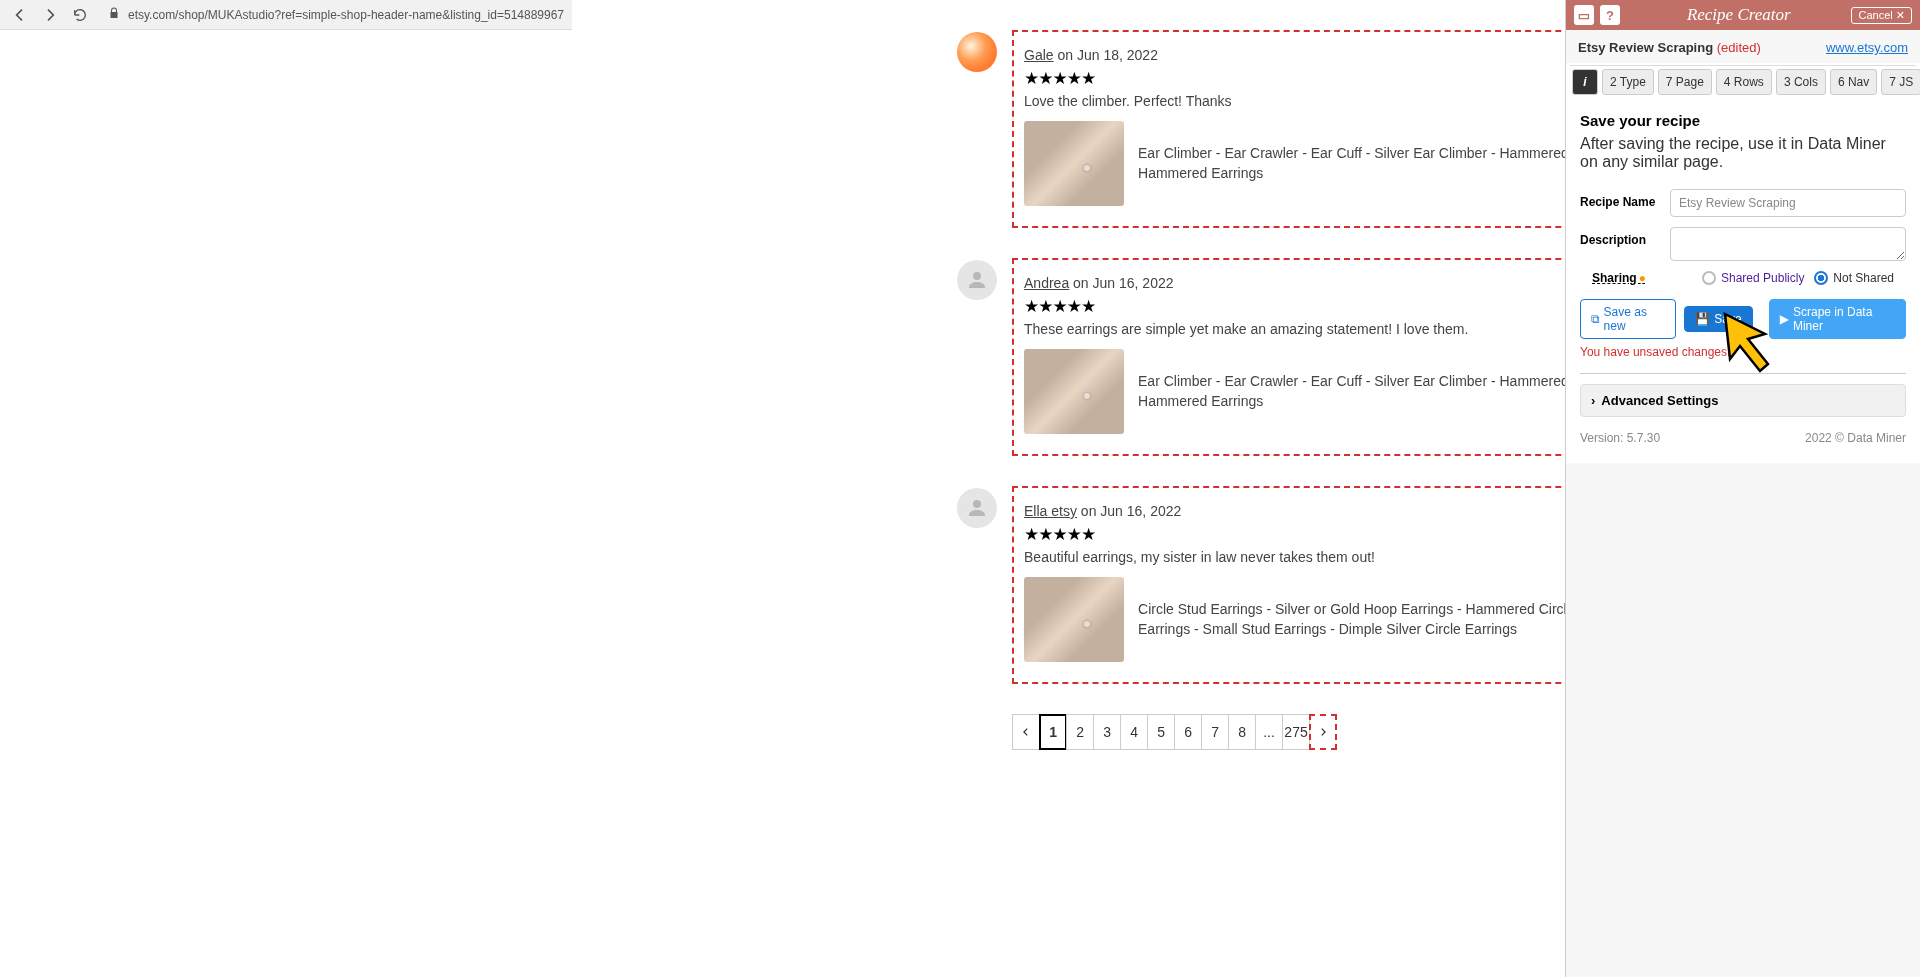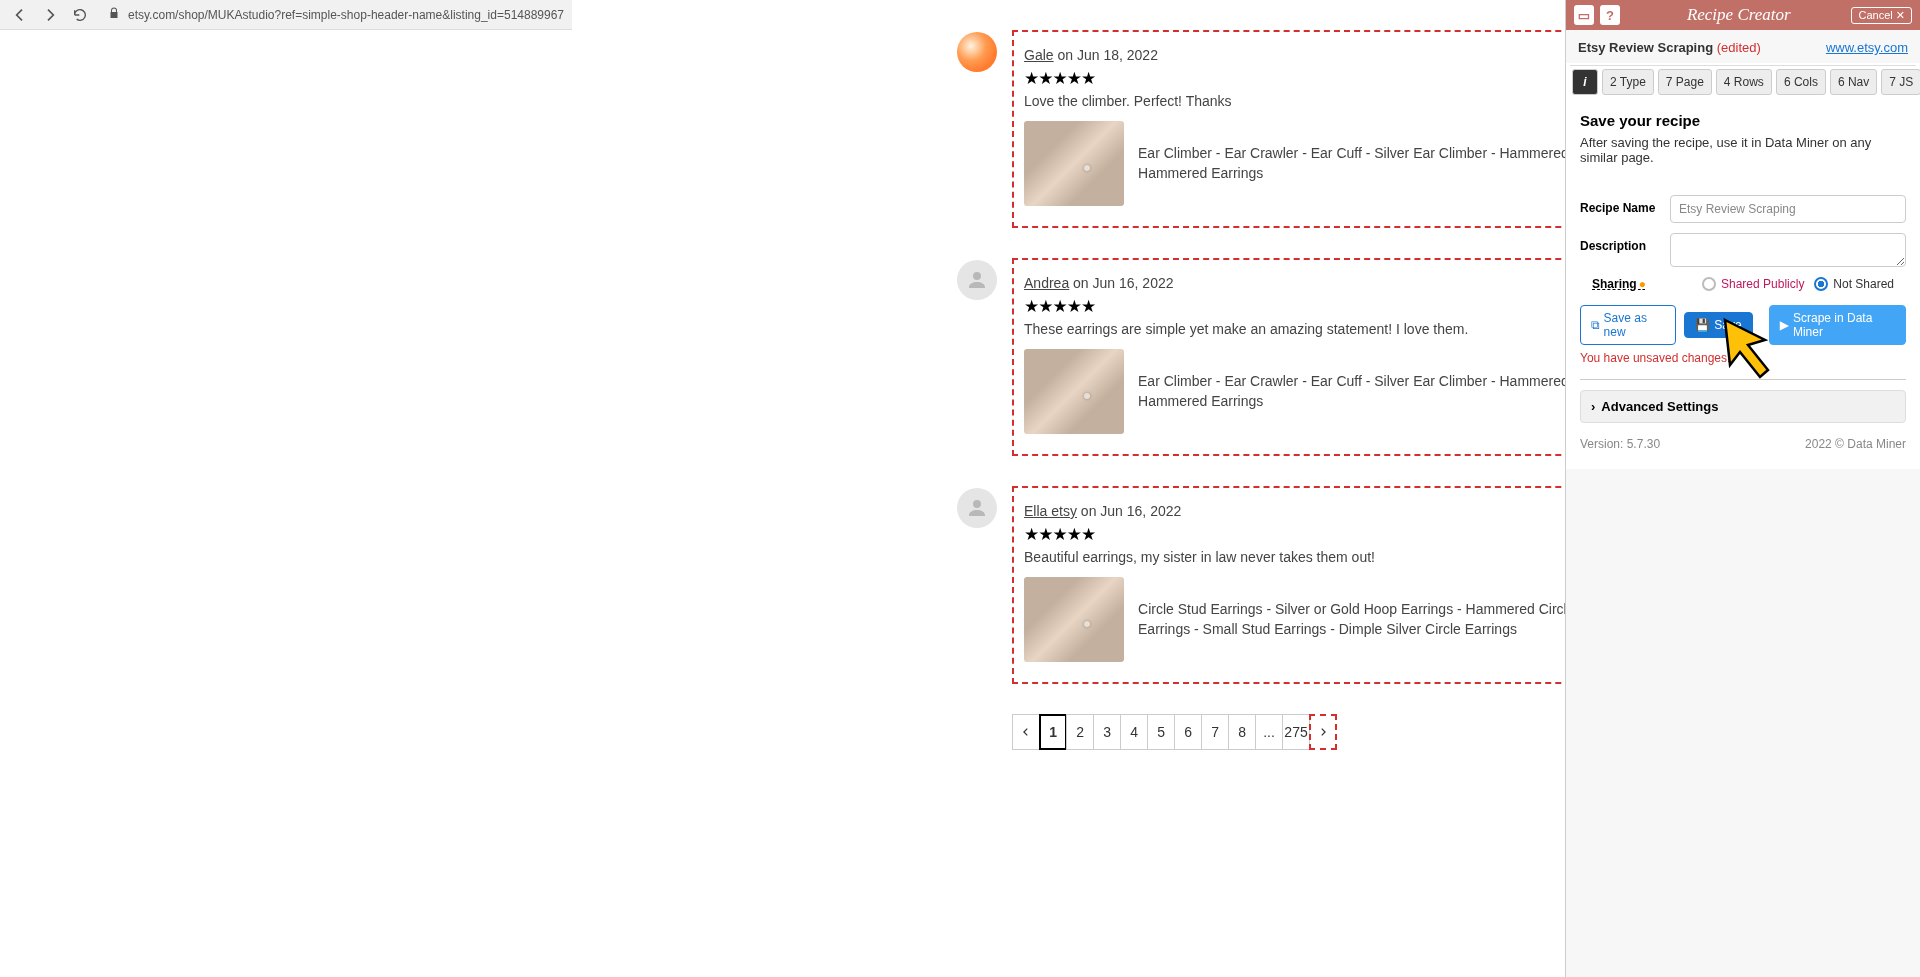--- a/index.html
+++ b/index.html
@@ -50,29 +50,29 @@
     .sb-top .edited { color:#d32f2f; }
     .sb-top .link { color:#1976d2; text-decoration: underline; }
 
     .tabs { display:flex; background:#fff; border-top:1px solid #ddd; }
     .tab { flex:0 0 auto; padding: 5px 7px; font-size:12px; color:#333; background:#ededed; border:1px solid #ccc; margin:3px 2px; border-radius:3px; cursor:pointer; }
     .tab.info { background:#333; color:#fff; width:26px; text-align:center; font-weight:bold; font-style:italic;}
     .tabwrap{background:#fff;padding:2px 4px 0;}
 
     .panel { background:#fff; padding: 14px 14px 18px; border-top:0; }
     .panel h3 { font-size: 15px; margin-bottom: 6px; font-weight:bold;}
-    .panel .sub { font-size: 13px; color:#333; margin-bottom: 30px; }
+    .panel .sub { font-size: 16px; color:#333; margin-bottom: 18px; }
     .form-row { display:flex; align-items:flex-start; margin-bottom: 10px; }
     .form-row label { width: 90px; font-size:12px; font-weight:bold; padding-top:6px;}
     .form-row input, .form-row textarea { flex:1; border:1px solid #ccc; border-radius:4px; padding: 6px 8px; font-size:12px; color:#888;}
     .form-row textarea { height: 34px; resize: both;}
     .sharing-row { display:flex; align-items:flex-end; margin: 8px 12px 14px; font-size:12px; }
     .sharing-row .shlabel { width:90px; font-weight:bold; text-decoration: underline dashed; }
     .shlabel .coin{color:#ff9800;margin-left:2px;}
-    .radio-opt { display:flex; align-items:center; gap:5px; color:#be185d; }
+    .radio-opt { display:flex; align-items:center; gap:5px; color:#4c1d95; }
     .radio-opt .r { width:14px; height:14px; border:2px solid #bbb; border-radius:50%; }
     .radio-opt.selected .r { border-color:#1976d2; background:radial-gradient(circle,#1976d2 45%,transparent 50%);}
     .radio-opt.selected { color:#333; }
     .spacer{flex:1;}
 
     .btn-row { display:flex; gap:8px; align-items:center; position:relative;}
     .btn { padding: 5px 10px; font-size:12px; border-radius:4px; cursor:pointer; display:flex; align-items:center; gap:4px;}
     .btn.outline { border:1px solid #1976d2; color:#1976d2; background:#fff;}
     .btn.primary { background:#1976d2; color:#fff; border:1px solid #1976d2;}
     .btn.lite { background:#42a5f5; color:#fff; border:1px solid #42a5f5;}
@@ -218,21 +218,21 @@
     </div>
     <a class="link">www.etsy.com</a>
   </div>
 
   <div class="tabwrap">
     <div class="tabs">
       <div class="tab info">i</div>
       <div class="tab">2 Type</div>
       <div class="tab">7 Page</div>
       <div class="tab">4 Rows</div>
-      <div class="tab">6 Cols</div>
+      <div class="tab">3 Cols</div>
       <div class="tab">6 Nav</div>
       <div class="tab">7 JS</div>
 
     </div>
   </div>
 
   <div class="panel">
     <h3>Save your recipe</h3>
     <div class="sub">After saving the recipe, use it in Data Miner on any similar page.</div>
 

